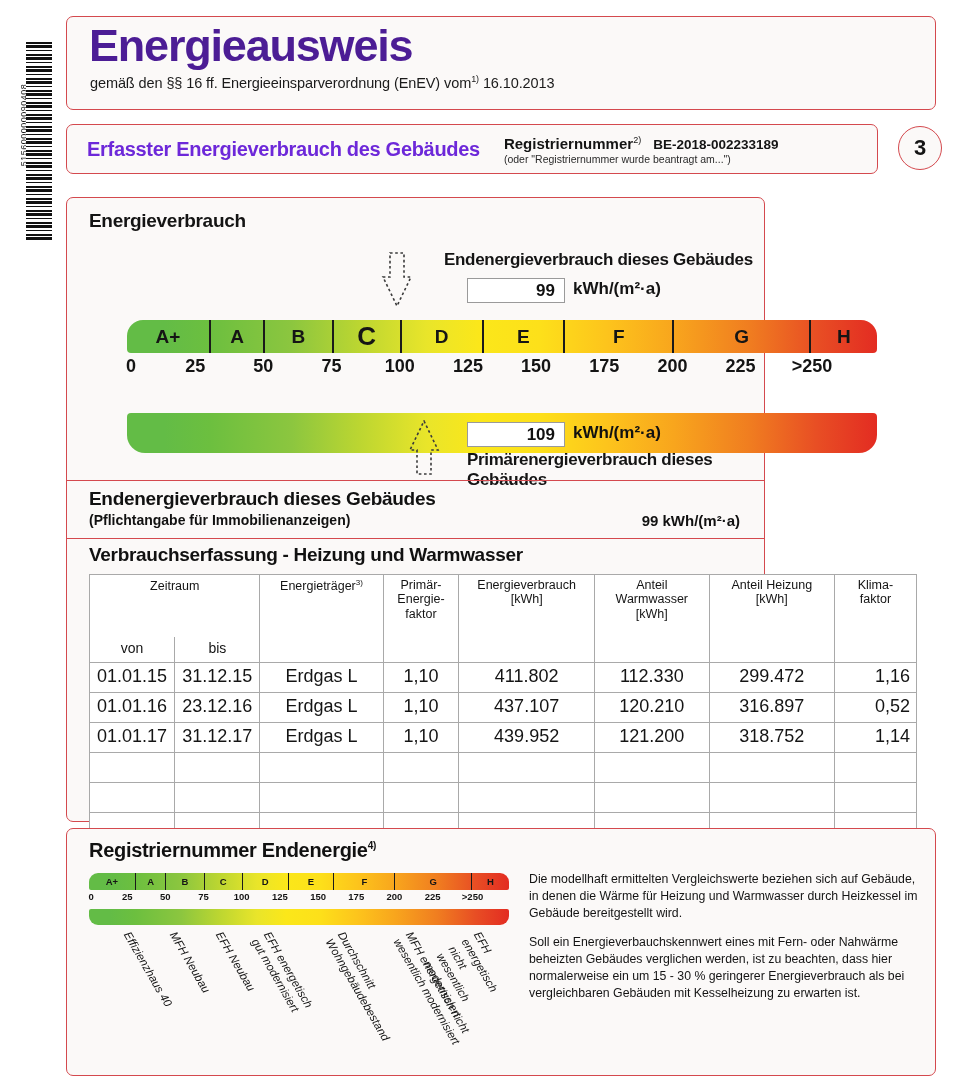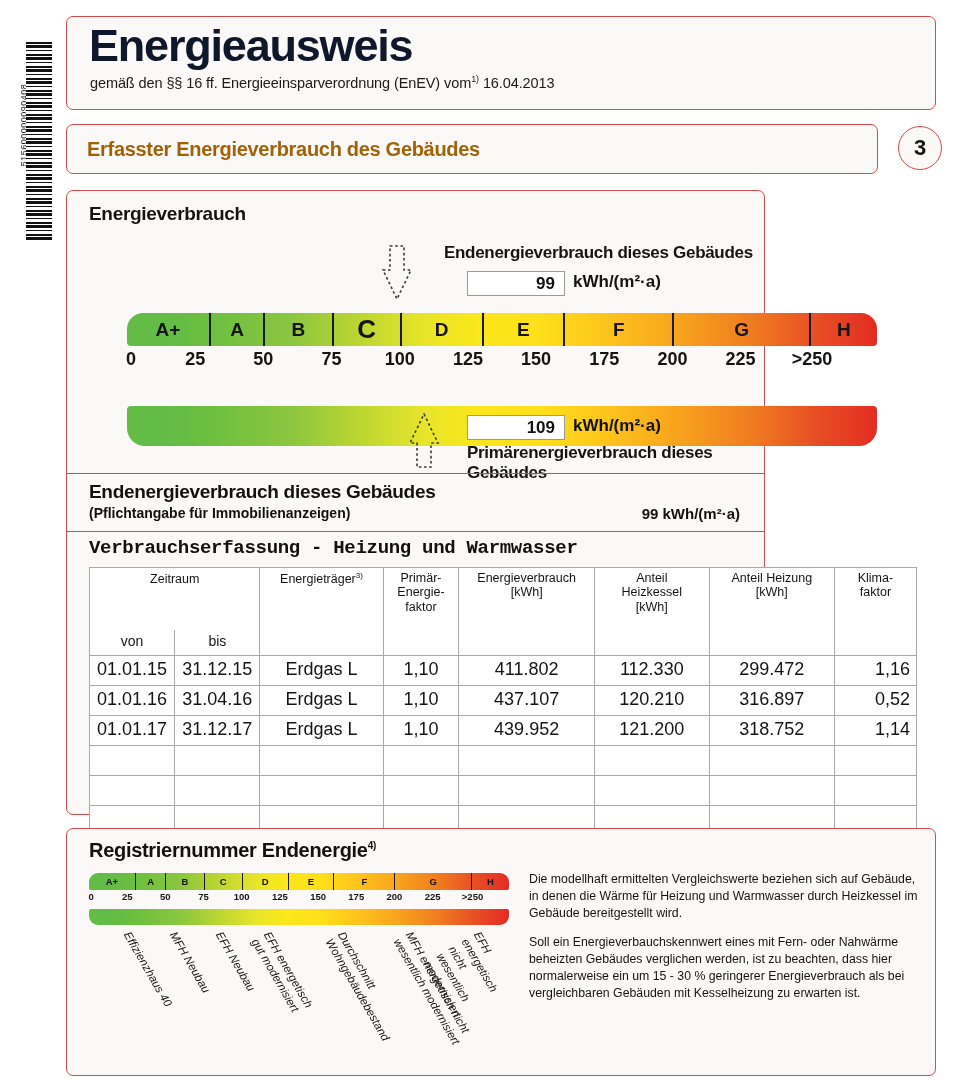--- a/index.html
+++ b/index.html
@@ -40,50 +40,50 @@
     border-radius:7px;
     background:#fbf9f8;
     position:absolute;
   }
 
   
   #header-box { left:8px; top:16px; width:870px; height:94px; }
   #title-row { padding:6px 0 0 22px; display:flex; align-items:baseline; }
   #main-title {
     font-size:45px; font-weight:bold; letter-spacing:-1.2px; line-height:1;
-    color:#0f172a;
+    color:#4c1d95;
   }
   #title-suffix {
     font-size:24px; font-weight:bold; margin-left:12px; color:#141414;
   }
   #subtitle {
     padding:6px 0 0 23px; font-size:14.5px; color:#1b1b1b; letter-spacing:-0.1px;
   }
   #subtitle sup { font-size:9px; }
 
   
   #reg-box { left:8px; top:124px; width:812px; height:50px; }
   #reg-inner { display:flex; align-items:center; height:100%; padding-left:20px; }
-  #reg-title { font-size:20px; font-weight:bold; color:#a16207; letter-spacing:-0.3px; }
+  #reg-title { font-size:20px; font-weight:bold; color:#6d28d9; letter-spacing:-0.3px; }
   #reg-right { margin-left:24px; padding-top:2px; }
   #reg-label-line { display:flex; align-items:baseline; }
   #reg-label { font-size:15px; font-weight:bold; color:#141414; }
   #reg-label sup { font-size:9px; font-weight:normal; }
   #reg-value { font-size:13.5px; font-weight:bold; margin-left:12px; color:#141414; }
   #reg-hint { font-size:10.5px; color:#2a2a2a; margin-top:1px; }
 
   #page-circle {
     position:absolute; left:840px; top:126px; width:44px; height:44px;
     border:1.8px solid #d4494e; border-radius:50%;
     display:flex; align-items:center; justify-content:center;
     font-size:22px; font-weight:bold; color:#141414; background:#fbf9f8;
   }
 
   
-  #consumption-box { left:8px; top:190px; width:699px; height:625px; padding:12px; }
+  #consumption-box { left:8px; top:197px; width:699px; height:625px; padding:12px; }
 
   .section-h { font-size:19px; font-weight:bold; color:#141414; letter-spacing:-0.3px; }
 
   #cons-title { position:absolute; left:22px; top:12px; }
 
   
   #end-pointer {
     position:absolute; left:330px; top:53px; width:34px; height:58px;
   }
   #end-label {
@@ -155,21 +155,21 @@
 
   
   .hdiv { position:absolute; left:0; width:100%; height:1.4px; background:#d4494e; }
   #div1 { top:282px; }
   #mand-title { position:absolute; left:22px; top:290px; font-size:19px; font-weight:bold; letter-spacing:-0.3px; }
   #mand-sub { position:absolute; left:22px; top:314px; font-size:14px; font-weight:bold; }
   #mand-val { position:absolute; right:24px; top:314px; font-size:15px; font-weight:bold; }
   #div2 { top:340px; }
 
   
-  #tab-title { position:absolute; left:22px; top:346px; font-size:19px; font-weight:bold; letter-spacing:-0.3px;font-family:Liberation Mono, monospace; }
+  #tab-title { position:absolute; left:22px; top:346px; font-size:19px; font-weight:bold; letter-spacing:-0.3px; }
 
   #vtable {
     position:absolute; left:22px; top:376px; width:828px;
     border-collapse:collapse; font-size:13px; color:#141414;
   }
   #vtable th, #vtable td {
     border:1px solid #a9a9a9; vertical-align:top; padding:3px 6px;
     font-weight:normal; background:#ffffff;
   }
   #vtable thead th { height:62px; font-size:12.5px; line-height:1.15; }
@@ -241,27 +241,34 @@
 </div>
 
 <div id="sheet">
 
   <div class="redbox" id="header-box">
     <div id="title-row">
       <span id="main-title">Energieausweis</span>
     </div>
     <div id="subtitle">
       <span>gemäß den §§ 16 ff. Energieeinsparverordnung (EnEV) vom</span><sup>1)</sup>
-      <span>16.04.2013</span>
+      <span>16.10.2013</span>
     </div>
   </div>
 
   <div class="redbox" id="reg-box">
     <div id="reg-inner">
       <div id="reg-title">Erfasster Energieverbrauch des Gebäudes</div>
+      <div id="reg-right">
+        <div id="reg-label-line">
+          <span id="reg-label"><span>Registriernummer</span><sup>2)</sup></span>
+          <span id="reg-value">BE-2018-002233189</span>
+        </div>
+        <div id="reg-hint">(oder "Registriernummer wurde beantragt am...")</div>
+      </div>
     </div>
   </div>
   <div id="page-circle">3</div>
 
   <div class="redbox" id="consumption-box">
 
     <div class="section-h" id="cons-title">Energieverbrauch</div>
 
     <div id="end-pointer" style="left: 313px;">
       <svg width="34" height="58" viewBox="0 0 34 58">
@@ -321,21 +328,21 @@
       <thead>
         <tr>
           <th class="ztop" colspan="2">Zeitraum</th>
           <th rowspan="2"><span>Energieträger</span><sup>3)</sup></th>
           <th rowspan="2" class="wrapcell" style="white-space:pre-line">Primär-
 Energie-
 faktor</th>
           <th rowspan="2" style="white-space:pre-line">Energieverbrauch
 [kWh]</th>
           <th rowspan="2" style="white-space:pre-line">Anteil
-Heizkessel
+Warmwasser
 [kWh]</th>
           <th rowspan="2" style="white-space:pre-line">Anteil Heizung
 [kWh]</th>
           <th rowspan="2" style="white-space:pre-line">Klima-
 faktor</th>
         </tr>
         <tr class="sub">
           <th>von</th>
           <th>bis</th>
         </tr>
@@ -346,21 +353,21 @@
             <td class="c" style="width: 66px;">31.12.15</td>
             <td class="l fuel" style="width: 120px;">Erdgas L</td>
             <td class="c" style="width: 74px;">1,10</td>
             <td class="l" style="width: 132px;">411.802</td>
             <td class="l" style="width: 112px;">112.330</td>
             <td class="l" style="width: 122px;">299.472</td>
             <td class="r" style="width: 80px; margin-top: 42px;">1,16</td>
           </tr>
           <tr>
             <td class="c">01.01.16</td>
-            <td class="c">31.04.16</td>
+            <td class="c">23.12.16</td>
             <td class="l fuel">Erdgas L</td>
             <td class="c">1,10</td>
             <td class="l">437.107</td>
             <td class="l">120.210</td>
             <td class="l">316.897</td>
             <td class="r">0,52</td>
           </tr>
           <tr>
             <td class="c">01.01.17</td>
             <td class="c">31.12.17</td>

